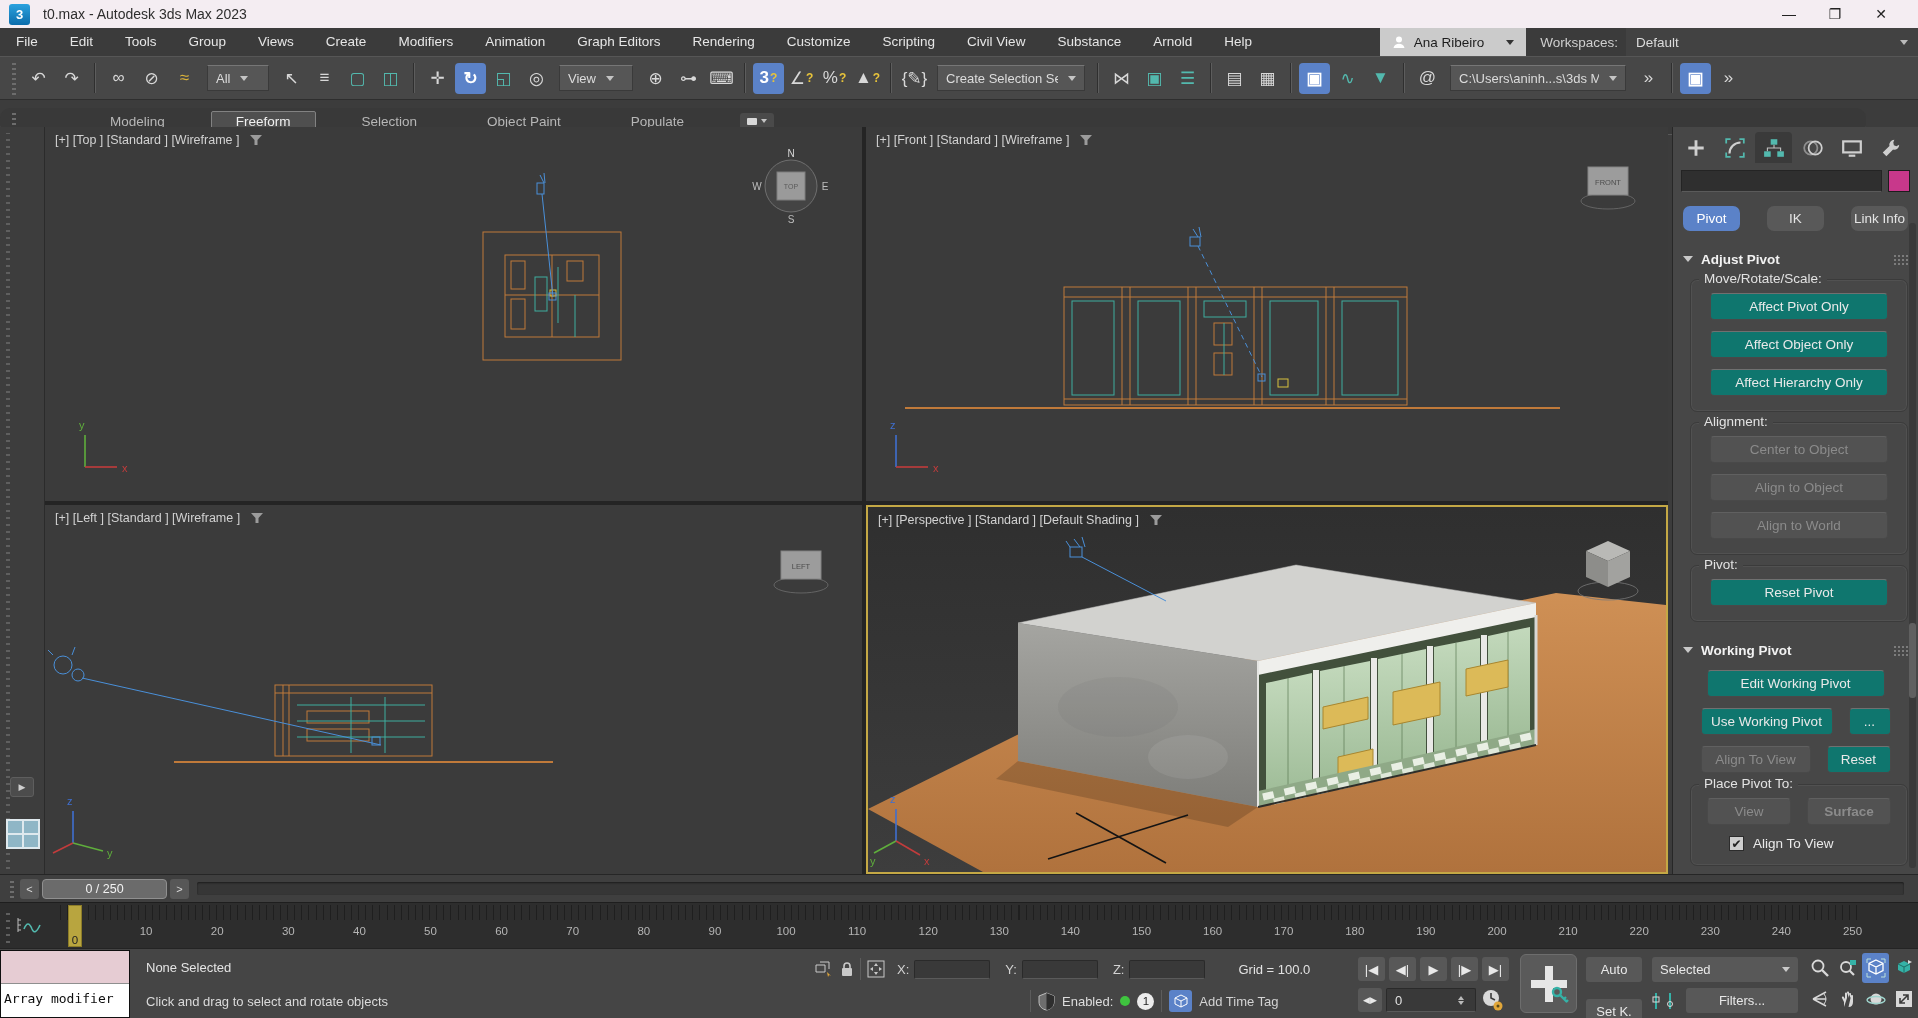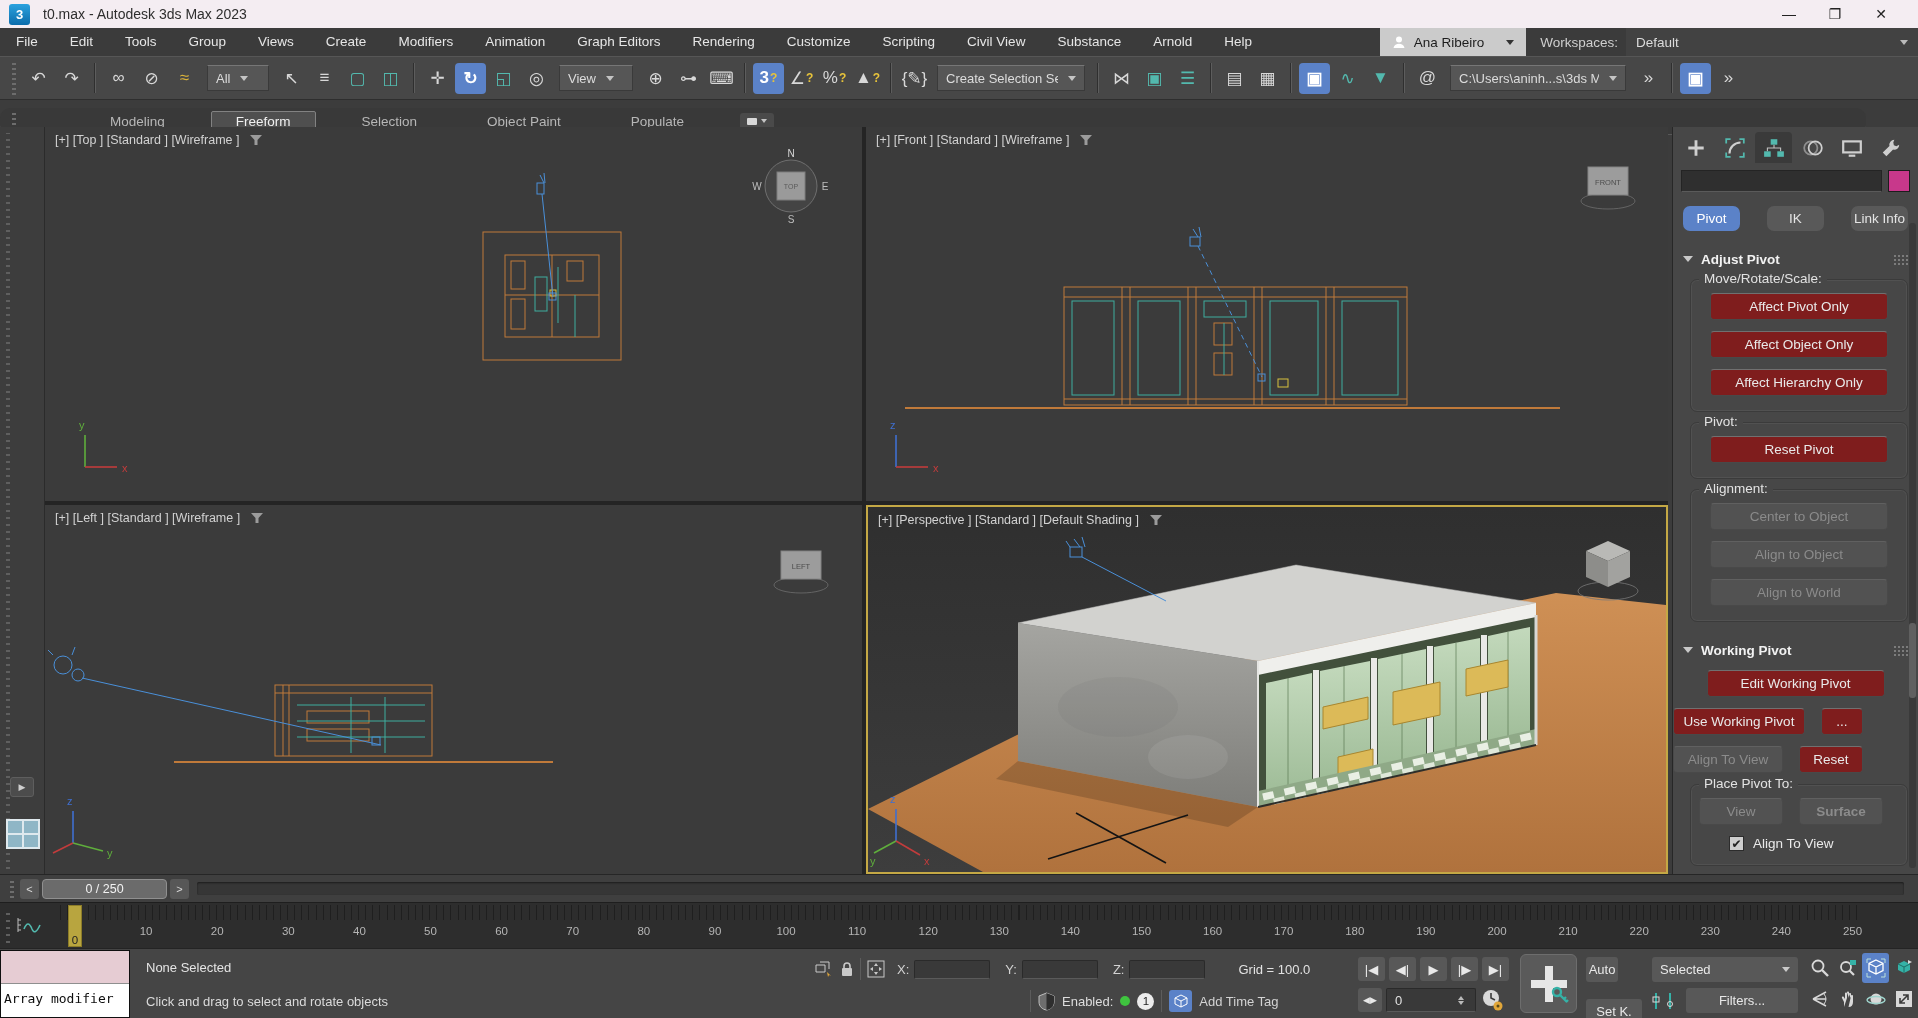--- a/index.html
+++ b/index.html
@@ -65,23 +65,23 @@
   .cp-swatch { width:22px; height:22px; background:#c8388b; border:1px solid #1d1d1d; }
   .cp-subtabs { display:flex; gap:27px; padding:14px 10px 0 10px; }
   .sub-btn { flex:1; height:25px; border-radius:7px; background:#595959; color:#e4e4e4; display:flex; align-items:center; justify-content:center; font-size:13.5px; }
   .sub-btn.active { background:#5b82c8; color:#fff; }
   .rollout { margin-top:18px; }
   .ro-head { display:flex; align-items:center; height:20px; padding:0 10px; color:#f2f2f2; font-weight:bold; font-size:13.5px; gap:8px; }
   .ro-tri { border-left:5px solid transparent; border-right:5px solid transparent; border-top:6px solid #c9c9c9; }
   .ro-grip { margin-left:auto; width:15px; height:11px; background:radial-gradient(#7c7c7c 1px,transparent 1.3px); background-size:4px 4px; }
   .groupbox { margin:10px 10px 0 17px; border:1px solid #3b3b3b; box-shadow:0 0 0 1px #515151 inset; border-radius:7px; padding:13px 8px 4px; position:relative; }
   .glabel { position:absolute; top:-9px; left:8px; background:#474747; padding:0 5px; color:#e2e2e2; font-size:13.5px; }
-  .pbtn { width:178px; margin:0 auto 11px; height:27px; background:#7f1d1d; border:1px solid #494949; border-top-color:#707070; border-radius:4px; color:#e9e9e9; font-size:13.5px; text-align:center; line-height:25px; }
+  .pbtn { width:178px; margin:0 auto 11px; height:27px; background:#0f766e; border:1px solid #494949; border-top-color:#707070; border-radius:4px; color:#e9e9e9; font-size:13.5px; text-align:center; line-height:25px; }
   .pbtn.disabled { color:#8b8b8b; background:#525252; border-top-color:#606060; }
-  .btnrow { display:flex; gap:16px; margin-bottom:11px; }
+  .btnrow { display:flex; justify-content:center; gap:16px; margin-bottom:11px; }
   .btnrow .pbtn { margin:0; }
   .chk { display:flex; align-items:center; gap:9px; color:#e9e9e9; font-size:13.5px; margin:4px 0 10px 30px; }
   .chk .box { width:15px; height:15px; background:#cecece; border:1px solid #2c2c2c; color:#222; font-size:12px; line-height:14px; text-align:center; }
   .cp-scroll { position:absolute; right:2px; top:96px; width:7px; height:645px; background:#3a3a3a; border-radius:3px; }
   .cp-scroll .thumb { position:absolute; left:0; top:400px; width:7px; height:75px; background:#606060; border-radius:3px; }
 
   
   .timebar { position:absolute; left:0; top:874px; width:1918px; height:28px; background:#3f3f3f; border-top:1px solid #262626; display:flex; align-items:center; padding-left:10px; }
   .timebar::before { content:""; width:4px; height:18px; margin-right:6px; background:repeating-linear-gradient(0deg,#6d6d6d 0 2px,transparent 2px 5px); }
   .tl-btn { width:19px; height:20px; background:#575757; border-radius:3px; color:#d9d9d9; font-size:11px; display:flex; align-items:center; justify-content:center; }
@@ -636,28 +636,28 @@
         <span>Adjust Pivot</span>
         <span class="ro-grip"></span>
       </div>
       <div class="groupbox">
         <span class="glabel">Move/Rotate/Scale:</span>
         <div class="pbtn">Affect Pivot Only</div>
         <div class="pbtn">Affect Object Only</div>
         <div class="pbtn">Affect Hierarchy Only</div>
       </div>
       <div class="groupbox">
-        <span class="glabel">Pivot:</span>
-        <div class="pbtn">Reset Pivot</div>
-      </div>
-      <div class="groupbox">
         <span class="glabel">Alignment:</span>
         <div class="pbtn disabled">Center to Object</div>
         <div class="pbtn disabled">Align to Object</div>
         <div class="pbtn disabled">Align to World</div>
+      </div>
+      <div class="groupbox">
+        <span class="glabel">Pivot:</span>
+        <div class="pbtn">Reset Pivot</div>
       </div>
     </div>
 
     <div class="rollout">
       <div class="ro-head">
         <span class="ro-tri"></span>
         <span>Working Pivot</span>
         <span class="ro-grip"></span>
       </div>
       <div style="padding-top:10px;">
@@ -811,21 +811,21 @@
     </div>
 
     <div class="setkeys">
       <svg width="40" height="44" viewBox="0 0 40 44">
         <path d="M16 4h8v14h14v8H24v14h-8V26H2v-8h14z" fill="#e6e6e6"></path>
         <circle cx="28" cy="30" r="4" fill="none" stroke="#35b2a7" stroke-width="2.4"></circle>
         <path d="M31 33l7 7 M35 37l2-2 M37 40l2-2" stroke="#35b2a7" stroke-width="2.4" fill="none"></path>
       </svg>
     </div>
 
-    <div class="sb-btn" style="position:absolute;left:1586px;top:8px;width:32px;height:25px;">Auto</div>
+    <div class="sb-btn" style="position:absolute;left:1586px;top:8px;width:56px;height:25px;">Auto</div>
     <div class="sb-btn" style="position:absolute;left:1586px;top:50px;width:56px;height:25px;">Set K.</div>
 
     <div class="sb-btn dd" style="position:absolute;left:1652px;top:8px;width:146px;height:25px;justify-content:flex-start;">
       <span>Selected</span>
         <span class="caret"></span>
     </div>
     <svg style="position:absolute;left:1650px;top:40px;" width="26" height="24" viewBox="0 0 26 24">
       <path d="M6 4v16 M20 4v16" stroke="#35b2a7" stroke-width="2" fill="none"></path>
       <rect x="3" y="8" width="6" height="5" fill="none" stroke="#d9d9d9"></rect>
       <circle cx="20" cy="15" r="2.5" fill="none" stroke="#d9d9d9"></circle>

